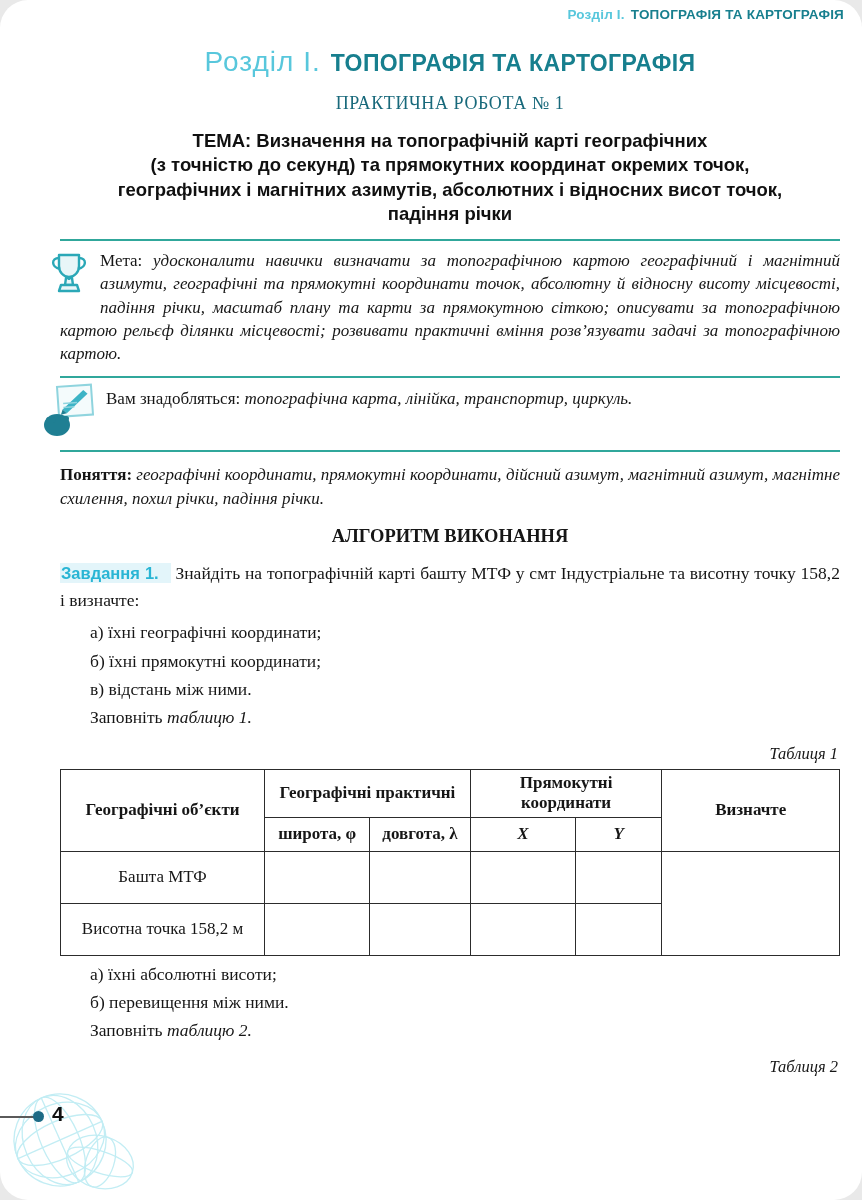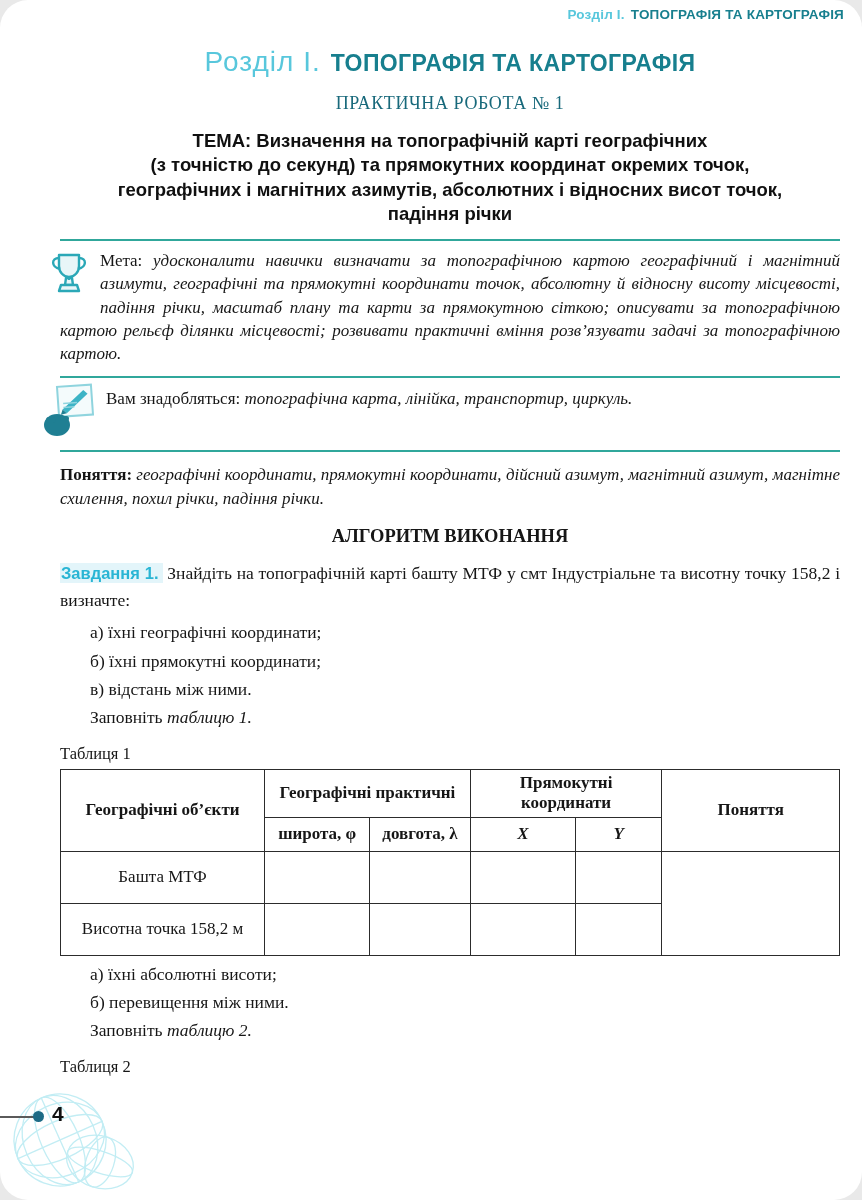--- a/index.html
+++ b/index.html
@@ -70,25 +70,25 @@
   .concepts { margin-top: 11px; font-size:17px; line-height:1.42; text-align: justify; }
   .concepts .lbl { font-weight:bold; }
 
   .algorithm-heading { margin: 15px 0 6px; text-align:center; font-weight:bold; font-size:18.5px; }
   .intro-par { font-style: italic; font-size: 17px; line-height: 1.5; text-align: justify; text-indent: 30px; }
 
   .task-par { margin-top: 13px; font-size: 17.5px; line-height: 1.55; text-align: justify; }
   .task-label {
     font-family: "Liberation Sans", "DejaVu Sans", sans-serif;
     font-weight: bold; color: #29b5d4; font-size: 16.5px;
-    background: #e3f5fa; padding: 1px 4px 1px 1px;
+    background: #e3f5fa; padding: 1px 12px 1px 1px;
   }
   .task-items { margin: 4px 0 0 30px; font-size: 17.5px; line-height: 1.62; }
 
-  .tbl-caption { margin: 12px 2px 5px 0; text-align: left; font-size: 16.5px; }
+  .tbl-caption { margin: 12px 2px 5px 0; text-align: right; font-style: italic; font-size: 16.5px; }
 
   table.wtable { width: 100%; border-collapse: collapse; }
   table.wtable th, table.wtable td {
     border: 1.5px solid #2c2c2c;
     font-size: 17px; text-align: center; vertical-align: middle; padding: 3px 6px;
   }
   table.wtable th { font-weight: bold; line-height: 1.2; }
   .t1-sub { height: 34px; }
   .t1-head { height: 48px; }
   .t1-row { height: 52px; }
@@ -197,21 +197,21 @@
           <col style="width:12.9%">
         <col style="width:13.5%">
           <col style="width:11.1%">
           <col style="width:22.8%">
       </colgroup>
       <tbody>
           <tr class="t1-head">
         <th rowspan="2">Географічні об’єкти</th>
         <th colspan="2">Географічні практичні</th>
         <th colspan="2">Прямокутні координати</th>
-        <th rowspan="2">Поняття</th>
+        <th rowspan="2">Визначте</th>
       </tr>
       <tr class="t1-sub">
         <th>широта, φ</th>
         <th>довгота, λ</th>
         <th class="xy">X</th>
         <th class="xy">Y</th>
       </tr>
       <tr class="t1-row">
         <td>Башта МТФ</td>
         <td></td>

